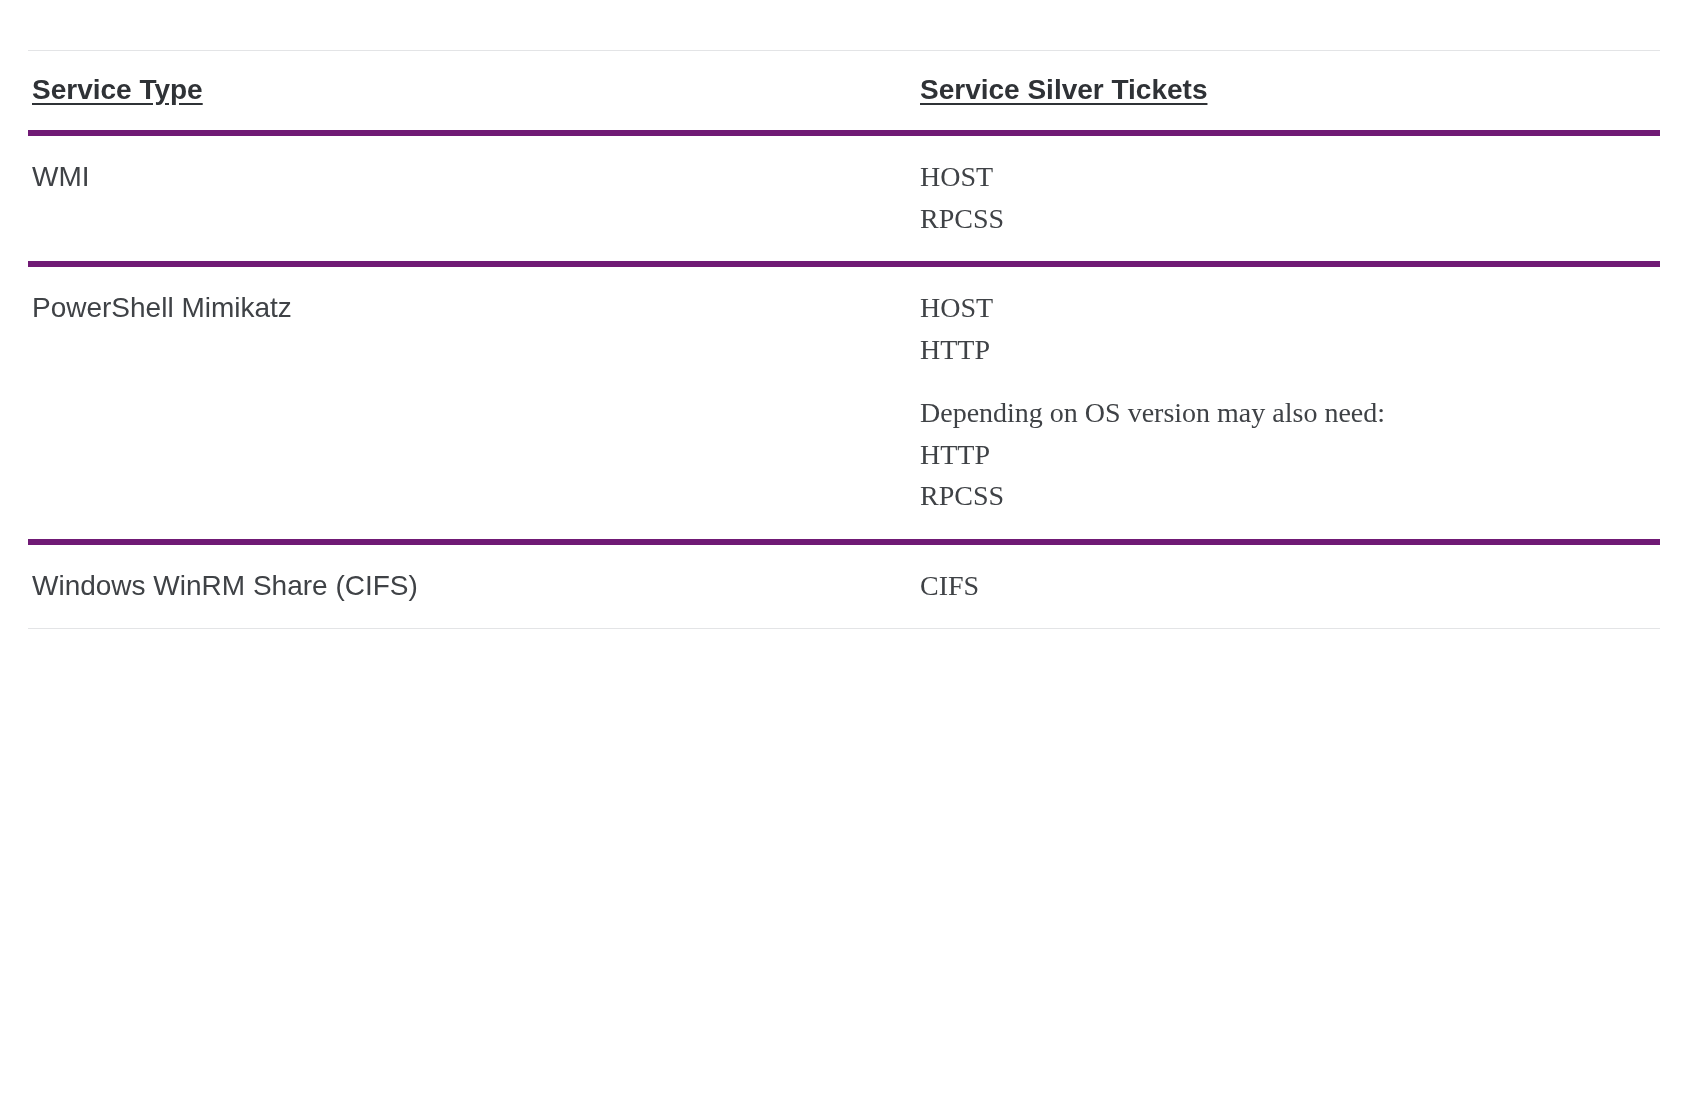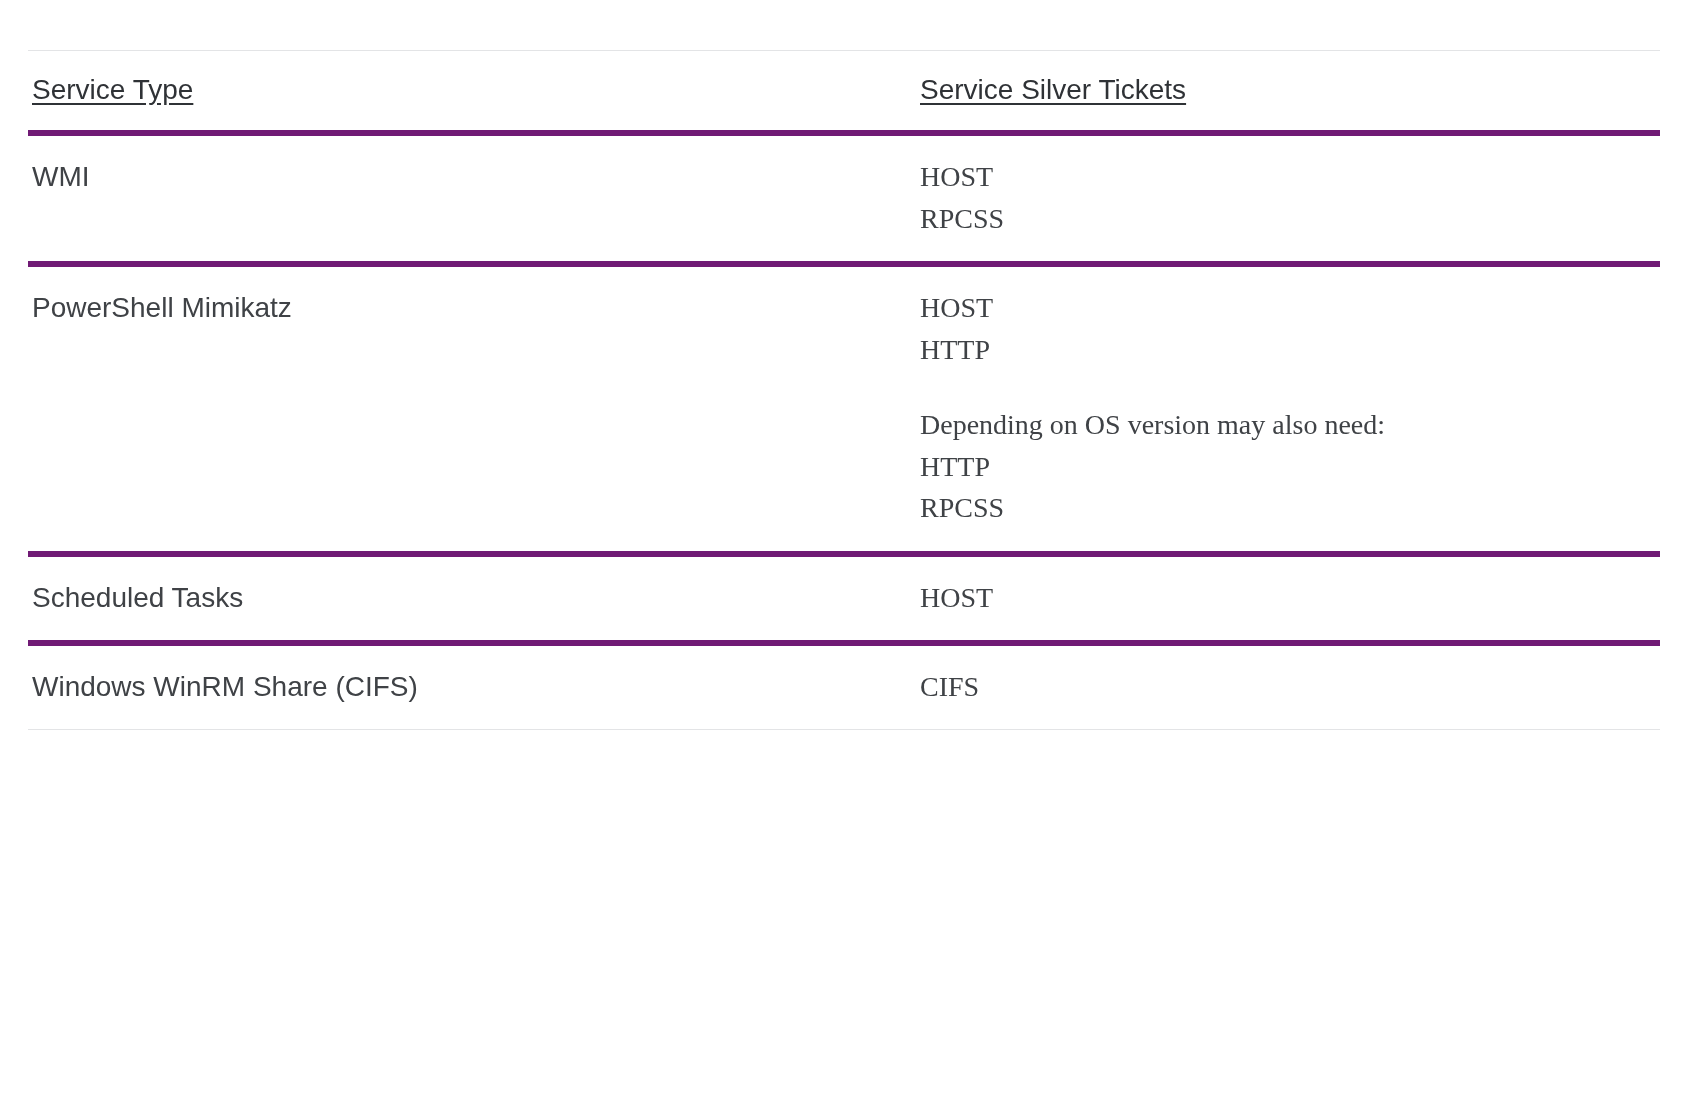--- a/index.html
+++ b/index.html
@@ -41,35 +41,35 @@
     font-weight: 400;
     color: #3f4246;
   }
   table.silver-ticket-table thead th {
     border-top: 1px solid #e3e4e6;
     border-bottom: 1px solid #e3e4e6;
     padding-top: 18px;
     padding-bottom: 20px;
   }
   table.silver-ticket-table thead th .hdr {
-    font-weight: 400;
+    font-weight: 700;
     font-size: 28px;
     color: #2f3236;
     text-decoration: underline;
     text-underline-offset: 4px;
   }
   table.silver-ticket-table tbody tr:last-child td {
     border-bottom: 1px solid #e3e4e6;
   }
   .ticket-line {
     display: block;
     font-family: Liberation Serif, serif;
   }
   .ticket-line.spacer-before {
-    margin-top: 34px;
+    margin-top: 22px;
   }
   .row-tall td {
     padding-bottom: 26px;
   }
 </style>
 </head>
 <body>
 
 <div class="page">
   <table class="silver-ticket-table">
@@ -106,28 +106,20 @@
         <td>
           <span class="ticket-line">HOST</span>
           <span class="ticket-line">HTTP</span>
           <span class="ticket-line spacer-before">Depending on OS version may also need:</span>
           <span class="ticket-line">HTTP</span>
           <span class="ticket-line">RPCSS</span>
         </td>
       </tr>
 
 
-      <tr>
-        <td>
-          <span>Scheduled Tasks</span>
-        </td>
-        <td>
-          <span class="ticket-line">HOST</span>
-        </td>
-      </tr>
 
       <tr>
         <td>
           <span>Windows WinRM Share (CIFS)</span>
         </td>
         <td>
           <span class="ticket-line">CIFS</span>
         </td>
       </tr>
 

